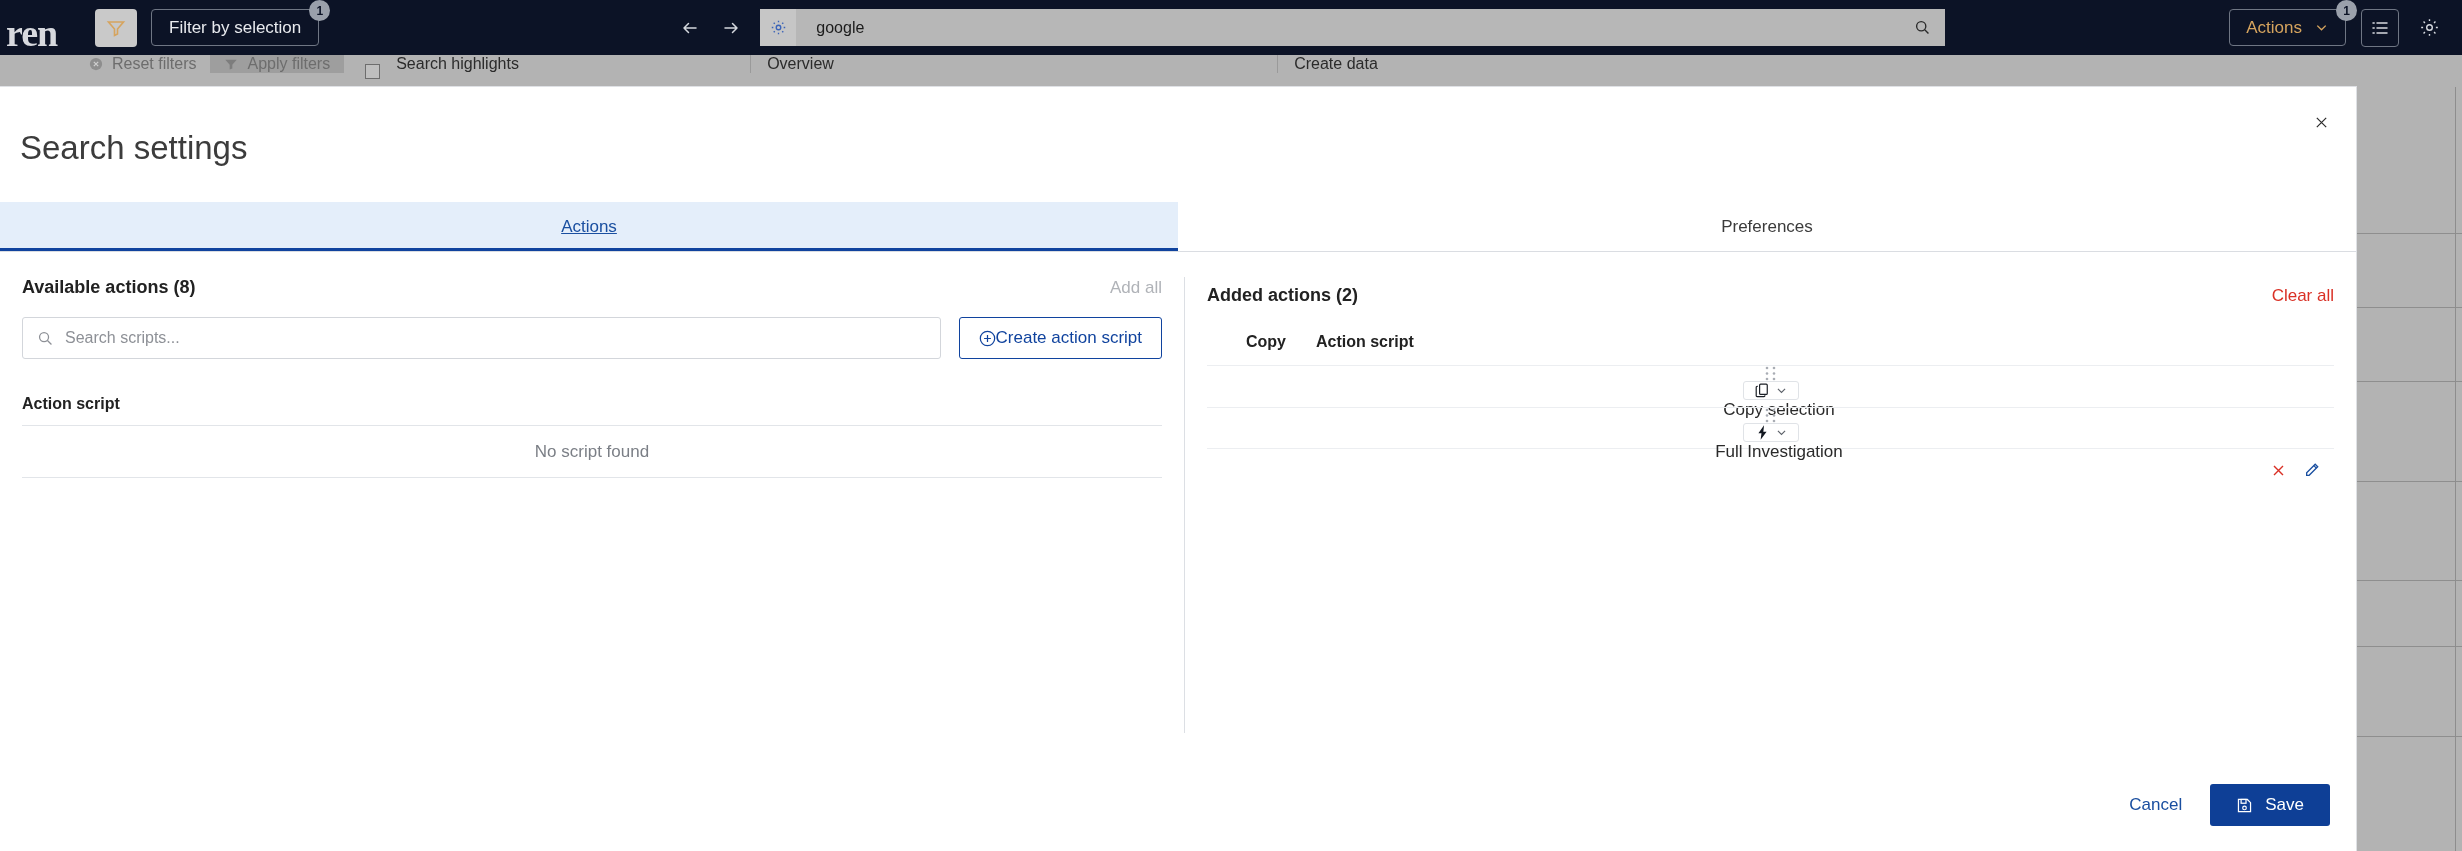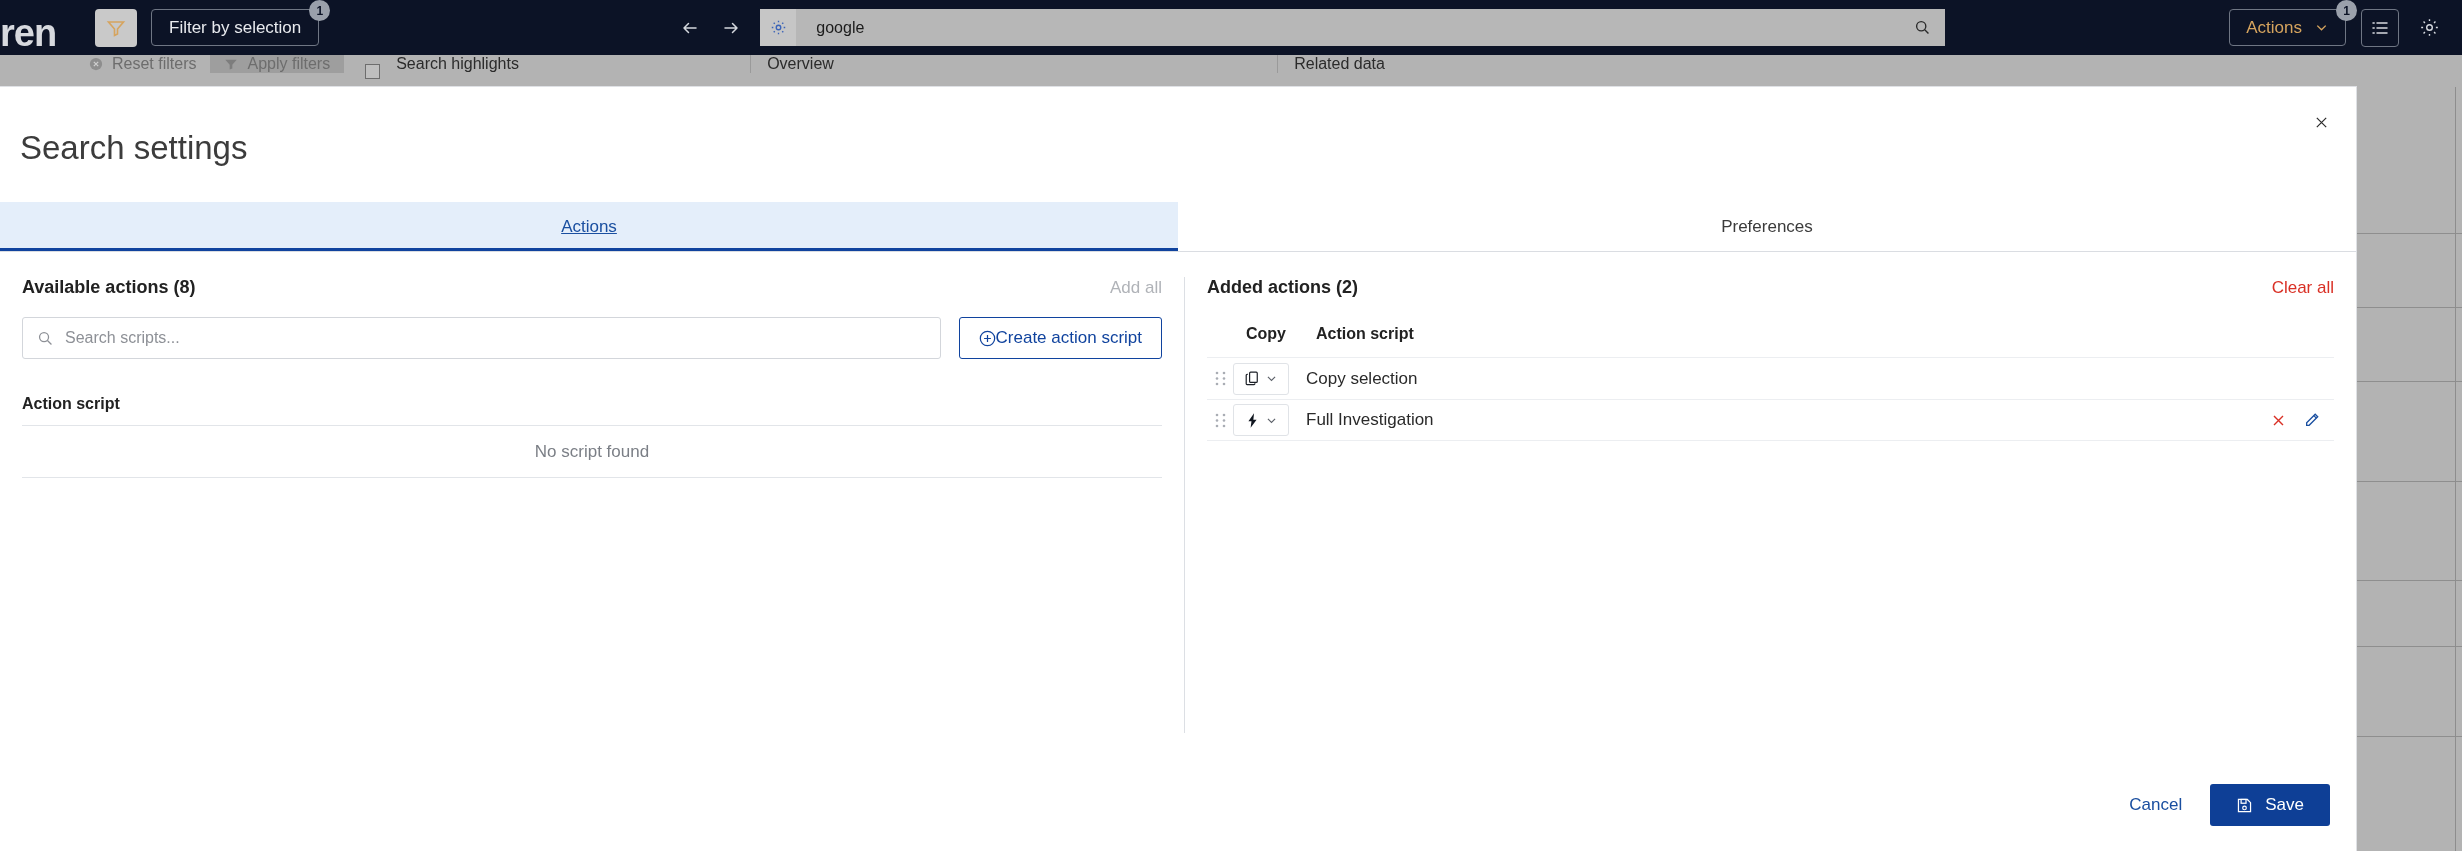--- a/index.html
+++ b/index.html
@@ -15,22 +15,23 @@
 
   .topbar {
     position: absolute; left: 0; top: 0; width: 2462px; height: 55px;
     background: #0c1326;
     display: flex; align-items: center;
   }
   .logo {
     width: 75px; height: 55px; background: #0c1326;
     color: #d7d9de; font-size: 38px; font-weight: 700;
     display: flex; align-items: flex-end; justify-content: flex-start;
-    padding-left: 0px; letter-spacing: -1px; overflow: hidden;
+    padding-left: 6px; letter-spacing: -1px; overflow: hidden;
     line-height: 44px;
+    font-family: Liberation Serif, serif;
   }
   .filter-icon-btn {
     width: 42px; height: 38px; background: #c9c9c9; border-radius: 4px;
     display: flex; align-items: center; justify-content: center;
     margin-left: 20px;
   }
   .filter-by-selection {
     position: relative; margin-left: 14px; height: 37px;
     border: 1px solid #6f7684; border-radius: 4px;
     color: #e8eaee; font-size: 17px;
@@ -104,21 +105,21 @@
     font-size: 17px; color: #3b3b3b; cursor: pointer;
   }
   .tab.active {
     background: #e4eefa; color: #1a4fa0; text-decoration: underline;
     box-shadow: inset 0 -3px 0 0 #10439e;
   }
 
   .panels { position: absolute; left: 0; top: 166px; width: 2356px; height: 540px; display: flex; }
   .panel-left { width: 1184px; position: relative; padding: 0 22px; }
   .panel-divider { width: 1px; background: #dcdfe4; margin: 24px 0 60px 0; }
-  .panel-right { flex: 1; position: relative; padding: 0 22px; }
+  .panel-right { flex: 1; position: relative; padding: 0 22px; margin-top: 8px; }
 
   .panel-head {
     display: flex; align-items: center; justify-content: space-between;
     padding-top: 23px; height: 46px;
   }
   .panel-head-title { font-size: 18px; font-weight: 700; color: #222; }
   .link-muted { font-size: 17px; color: #b0b3b8; cursor: default; }
   .link-danger { font-size: 17px; color: #d93025; cursor: pointer; }
 
   .search-row { display: flex; align-items: center; gap: 18px; margin-top: 18px; }
@@ -139,20 +140,21 @@
                 font-size: 17px; color: #7b7f86; border-bottom: 1px solid #e2e5e9; }
 
   .added-head { display: flex; font-size: 16px; font-weight: 700; color: #222; padding: 12px 0 14px 0; }
   .col-icon { width: 66px; text-align: center; }
   .col-script { flex: 1; }
 
   .action-row {
     display: flex; align-items: center; height: 42px;
     border-top: 1px solid #eceef1;
     position: relative;
+    flex-direction: column;
   }
   .action-row:last-of-type { border-bottom: 1px solid #eceef1; }
   .drag-handle { width: 26px; display: flex; align-items: center; justify-content: center; cursor: grab; }
   .icon-select {
     width: 56px; height: 32px; border: 1px solid #e0e3e7; border-radius: 3px;
     display: flex; align-items: center; justify-content: center; gap: 4px;
     background: #fff; cursor: pointer;
   }
   .row-label { margin-left: 17px; font-size: 17px; color: #2a2a2a; }
   .row-tools { margin-left: auto; display: flex; align-items: center; gap: 18px; padding-right: 14px; }
@@ -277,21 +279,21 @@
         <svg width="14" height="14" viewBox="0 0 16 16">
             <path d="M1.5 3h13l-5 5.8V13l-3 1.4V8.8z" fill="#7d7d7d"></path>
           </svg>
       </span>
       <span>Apply filters</span>
     </div>
     <div class="sb-sep"></div>
     <div class="sb-check"></div>
     <div class="sb-cell" style="width:370px;border-left:none">Search highlights</div>
     <div class="sb-cell" style="width:527px">Overview</div>
-    <div class="sb-cell" style="width:470px">Related data</div>
+    <div class="sb-cell" style="width:470px">Create data</div>
     <div class="sb-cell" style="flex:1"></div>
   </div>
 
   <div class="modal">
 
     <div class="modal-close">
       <svg width="15" height="15" viewBox="0 0 16 16" stroke="#2c2c2c" stroke-width="1.3">
           <path d="M3 3l10 10M13 3L3 13"></path>
         </svg>
     </div>

